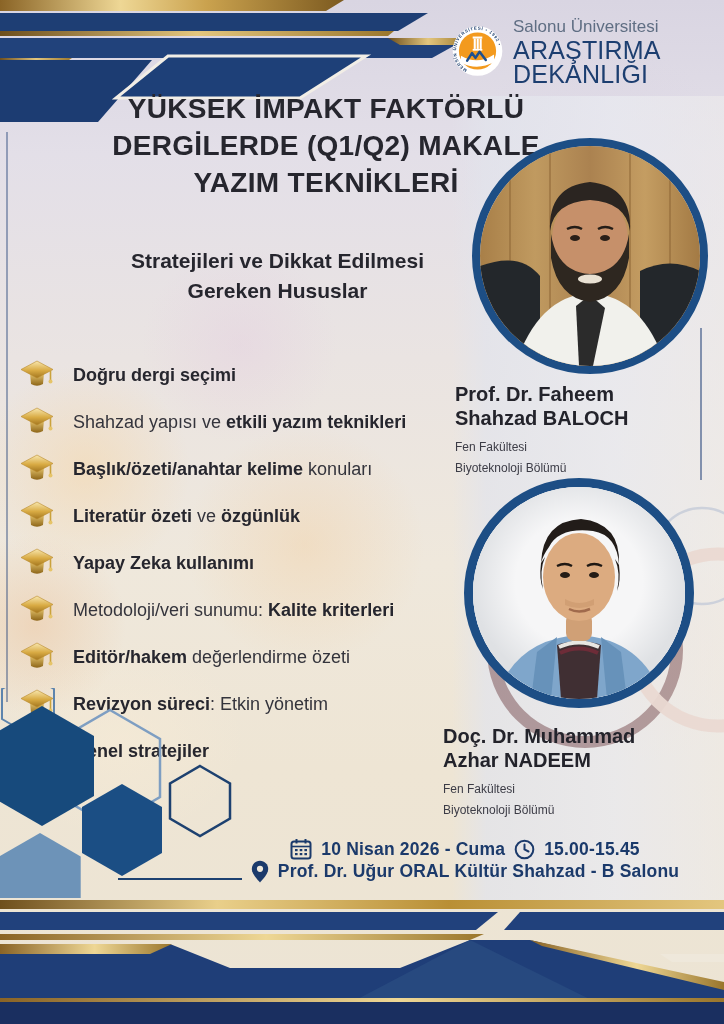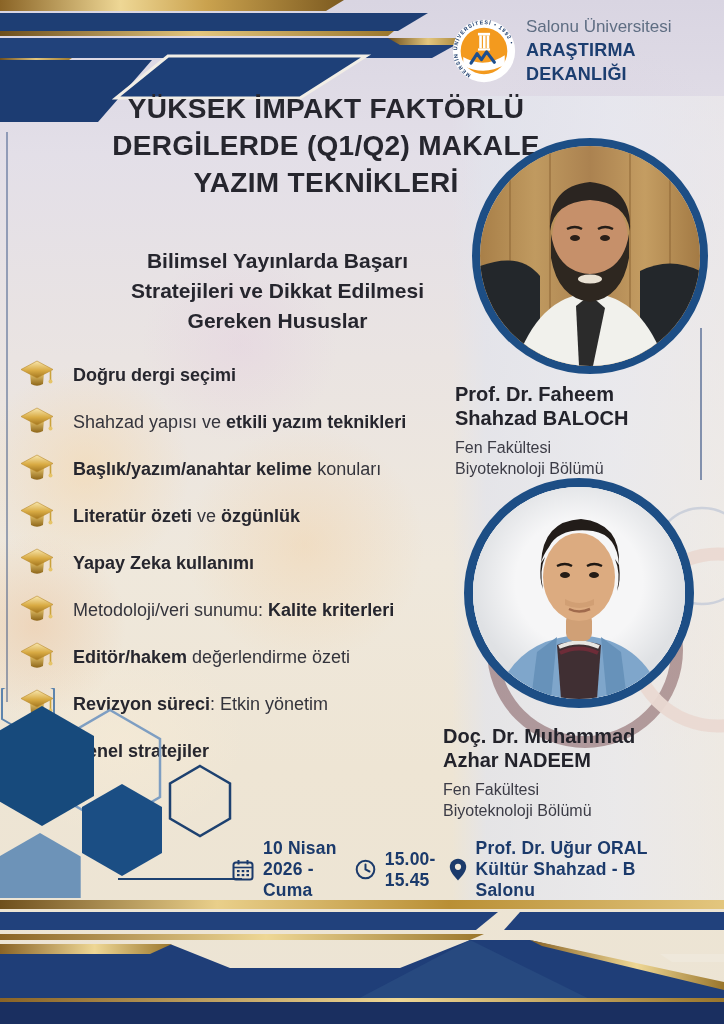--- a/index.html
+++ b/index.html
@@ -27,32 +27,32 @@
   .subtitle{left:45px;top:246px;width:465px;text-align:center;
     font-size:21px;line-height:30px;font-weight:700;color:#26262e;}
   
   .topics{left:20px;top:360px;width:436px;display:flex;flex-direction:column;gap:17px;}
   .topic{display:flex;align-items:center;gap:19px;font-size:18px;color:#34343c;white-space:nowrap;}
   .topic .cap{flex:0 0 auto;width:34px;height:30px;display:inline-block;}
   .topic b{font-weight:700;color:#26262e;}
   
   .logo-wrap{left:452px;top:14px;width:260px;display:flex;align-items:center;gap:10px;}
   .org-text .org-name{font-size:17px;color:#5f6e83;font-weight:400;line-height:22px;}
-  .org-text .org-unit{font-size:18px;color:#1c3e70;font-weight:700;letter-spacing:.2px;line-height:24px;}
+  .org-text .org-unit{font-size:25px;color:#1c3e70;font-weight:400;letter-spacing:.2px;line-height:24px;}
   
   .photo-circle{border-radius:50%;overflow:hidden;box-sizing:border-box;background:#cfd3da;}
   .photo1{left:472px;top:138px;width:236px;height:236px;border:8px solid #1d4e85;}
   .photo2{left:464px;top:478px;width:230px;height:230px;border:9px solid #1d4e85;}
   .speaker-caption{text-align:left;}
   .cap1{left:455px;top:382px;width:270px;}
   .cap2{left:443px;top:724px;width:284px;}
   .speaker-name{font-size:20px;font-weight:700;color:#23232b;line-height:24px;}
-  .speaker-affil{font-size:16px;color:#3c3c46;line-height:21px;margin-top:7px;}
-  
-  .event{left:232px;top:838px;width:466px;display:flex;flex-direction:row;gap:13px;color:#1b3a6b;}
+  .speaker-affil{font-size:12px;color:#3c3c46;line-height:21px;margin-top:7px;}
+  
+  .event{left:232px;top:838px;width:466px;display:flex;flex-direction:column;color:#1b3a6b;}
   .event-row{display:flex;align-items:center;justify-content:center;gap:9px;
     font-size:17.5px;font-weight:600;letter-spacing:.2px;}
   .event-row .ic{flex:0 0 auto;display:inline-flex;}
   
   .vline-left{left:6px;top:132px;width:1.5px;height:570px;background:rgba(44,74,124,.45);}
   .vline-right{left:700px;top:328px;width:1.5px;height:152px;background:rgba(110,128,162,.85);}
   .hline-hex{left:118px;top:878px;width:124px;height:2px;background:#1d4170;}
 </style>
 </head>
 <body>
@@ -109,21 +109,20 @@
     </div>
   </div>
 
   <div class="abs title">
     <div>YÜKSEK İMPAKT FAKTÖRLÜ</div>
     <div>DERGİLERDE (Q1/Q2) MAKALE</div>
     <div>YAZIM TEKNİKLERİ</div>
   </div>
 
   <div class="abs subtitle">
-    <div>Bilimsel Yayınlarda Başarı</div>
     <div>Stratejileri ve Dikkat Edilmesi</div>
     <div>Gereken Hususlar</div>
   </div>
 
   <div class="abs vline-left"></div>
   <div class="abs vline-right"></div>
   <div class="abs hline-hex"></div>
 
   <div class="abs topics" id="topics-list">
     <div class="topic">
@@ -185,21 +184,21 @@
               <stop offset="0" stop-color="#e9c870"></stop>
                 <stop offset="1" stop-color="#8d6518"></stop>
             </linearGradient>
           </defs>
           <path d="M10,13 L24,13 L23,24 Q17,27.5 11,24 Z" fill="url(#gcapB)"></path>
           <polygon points="17,1 33,9.5 17,18 1,9.5" fill="url(#gcapA)" stroke="#b8892c" stroke-width=".6"></polygon>
           <line x1="30.5" y1="11" x2="30.5" y2="20" stroke="#caa23c" stroke-width="1.6"></line>
           <circle cx="30.5" cy="21.5" r="2" fill="#e6c468"></circle>
         </svg>
       </span>
-      <span class="topic-text"><b>Başlık/yazım/anahtar kelime</b><span> konuları</span></span>
+      <span class="topic-text"><b>Başlık/özeti/anahtar kelime</b><span> konuları</span></span>
     </div>
 
     <div class="topic">
       <span class="cap">
         <svg width="34" height="30" viewBox="0 0 34 30">
           <defs>
             <linearGradient id="gcapA" x1="0" y1="0" x2="0" y2="1">
               <stop offset="0" stop-color="#f8e7ae"></stop>
                 <stop offset=".55" stop-color="#d9ab44"></stop>
                 <stop offset="1" stop-color="#a3761f"></stop>

